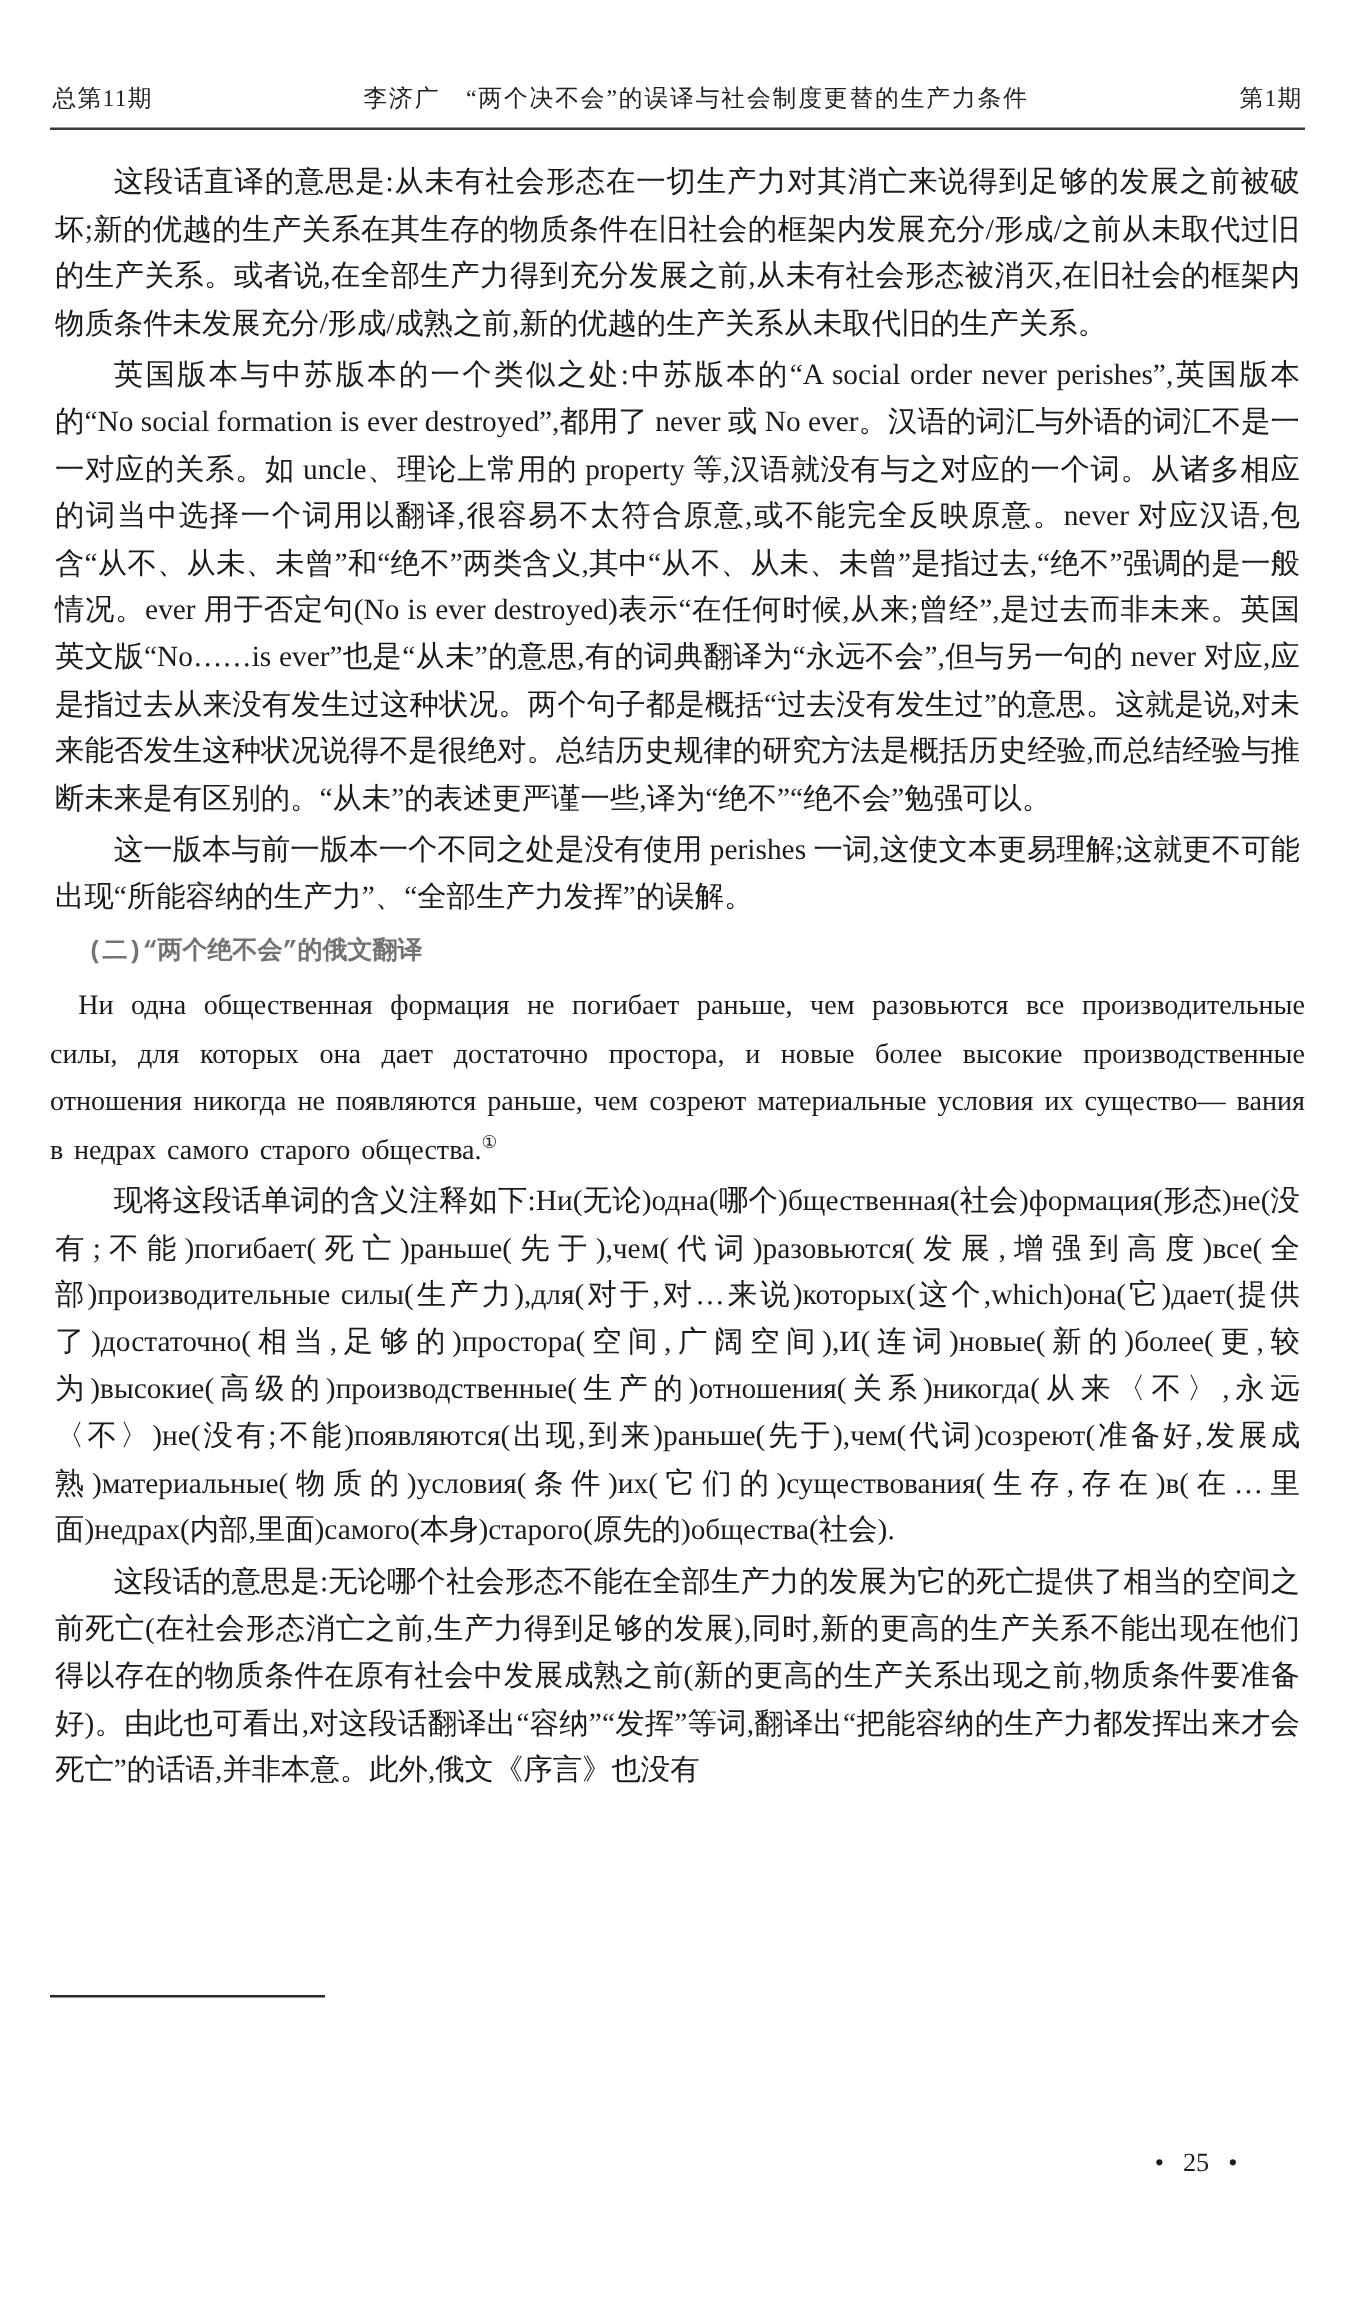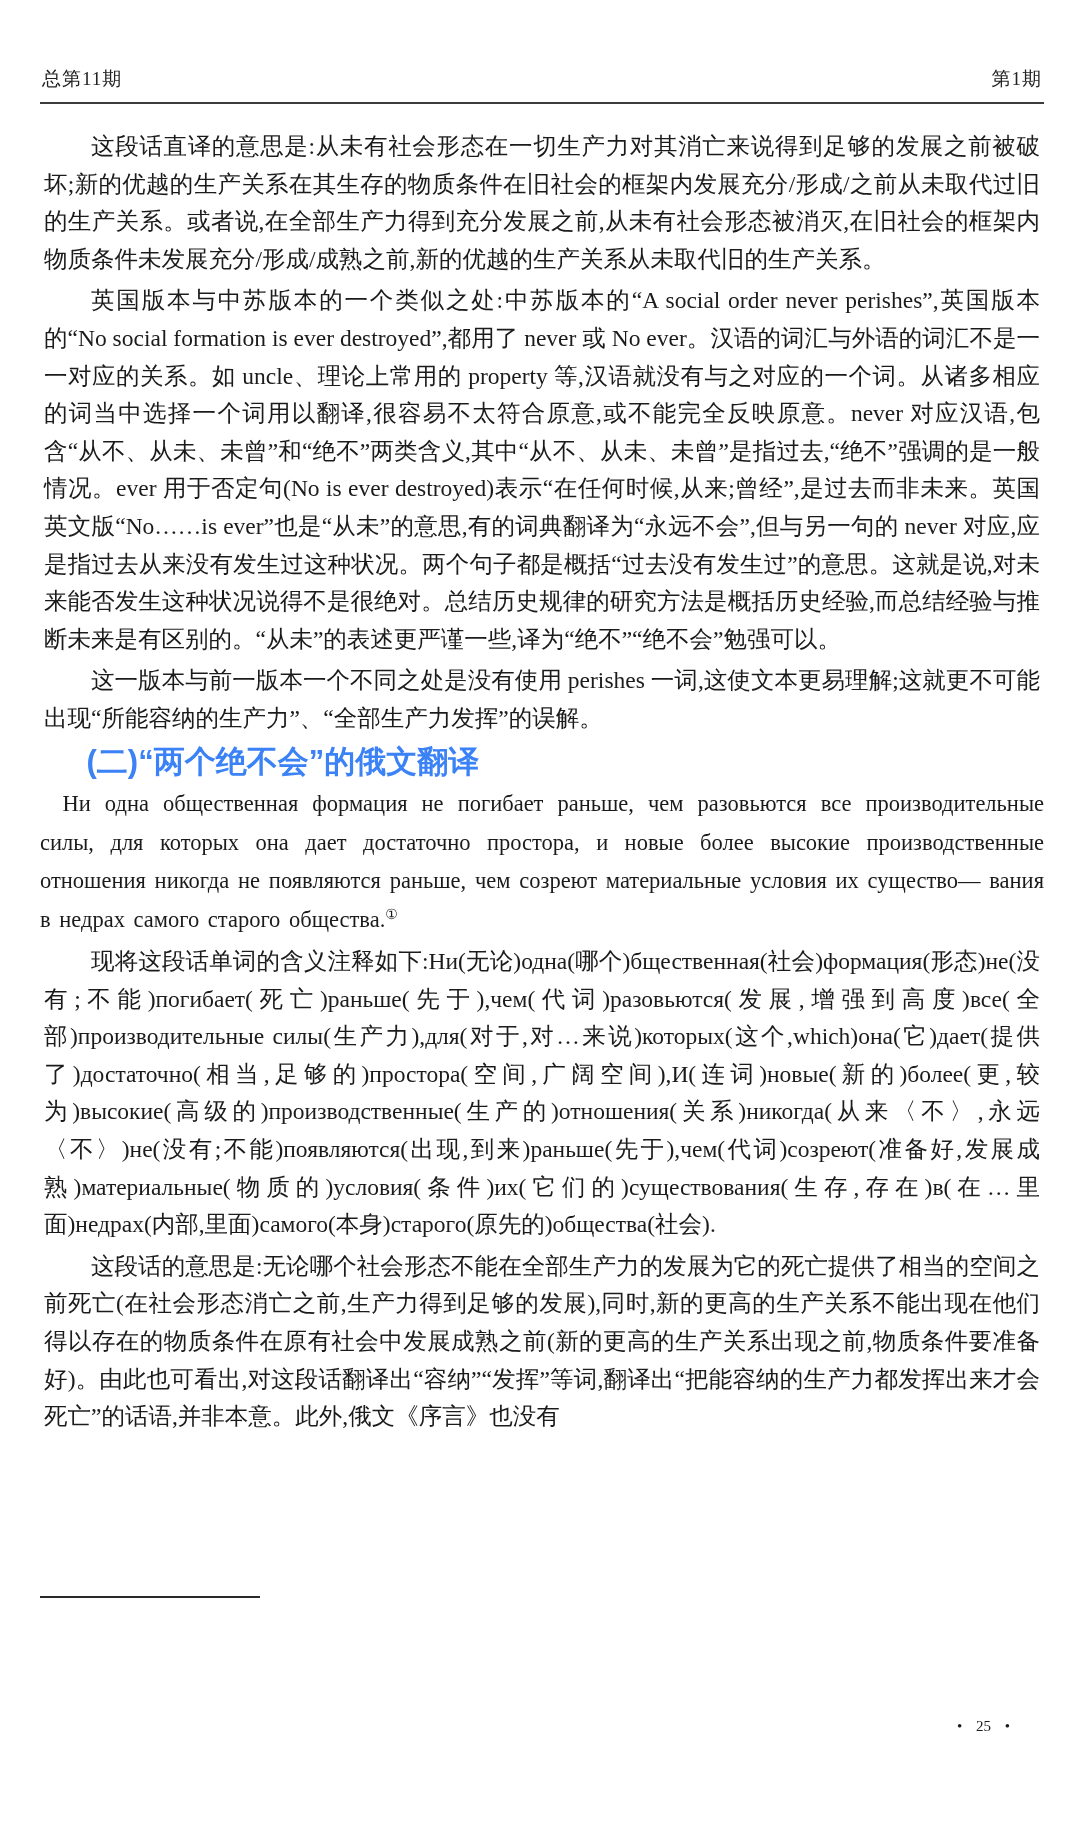--- a/index.html
+++ b/index.html
@@ -24,49 +24,50 @@
     position:absolute; top:102px; left:40px; right:36px;
     border-top:2px solid #3c3c3c;
   }
   .article {
     position:absolute; top:124px; left:40px; width:1004px;
     font-size:23.5px; line-height:37.6px;
     text-align:justify; text-justify:inter-ideograph;
   }
   .para { margin:4px; text-indent:2em; }
   .section-heading {
-    font-family:Liberation Sans, sans-serif;
-    font-weight:bold; font-size:31px; color:#3b82f6;
+    font-family:Liberation Mono, monospace;
+    font-weight:bold; font-size:20px; color:#737373;
     margin:5px 0 5px 0; text-indent:1.5em; line-height:37.6px;
   }
   .quote {
     margin:0; text-indent:1em;
     font-size:22.5px; line-height:38.5px;
     word-spacing:3px;
   }
   .quote sup { font-size:14px; line-height:0; }
   .footnote-area { position:absolute; left:40px; top:1596px; width:1004px; }
   .fn-rule { width:220px; border-top:2px solid #2a2a2a; margin:0 0 30px 0; }
   .footnote {
     margin:0; font-size:17.5px; line-height:24px;
     text-indent:2em; text-align:justify; color:#262626;
   }
   .fn-marker { margin-right:14px; }
   .page-number {
-    position:absolute; top:1718px; right:70px;
-    font-size:15px; color:#1b1b1b; word-spacing:10px;
+    position:absolute; top:1718px; right:90px;
+    font-size:21px; color:#1b1b1b; word-spacing:10px;
   }
 </style>
 </head>
 <body>
 
 <div class="page">
 
   <header class="page-header">
     <span class="hdr-left">总第11期</span>
+    <span class="hdr-title">李济广　“两个决不会”的误译与社会制度更替的生产力条件</span>
     <span class="hdr-right">第1期</span>
   </header>
 
   <div class="header-rule"></div>
 
   <main class="article">
     <p class="para">这段话直译的意思是:从未有社会形态在一切生产力对其消亡来说得到足够的发展之前被破坏;新的优越的生产关系在其生存的物质条件在旧社会的框架内发展充分/形成/之前从未取代过旧的生产关系。或者说,在全部生产力得到充分发展之前,从未有社会形态被消灭,在旧社会的框架内物质条件未发展充分/形成/成熟之前,新的优越的生产关系从未取代旧的生产关系。</p>
     <p class="para">英国版本与中苏版本的一个类似之处:中苏版本的“A social order never perishes”,英国版本的“No social formation is ever destroyed”,都用了 never 或 No ever。汉语的词汇与外语的词汇不是一一对应的关系。如 uncle、理论上常用的 property 等,汉语就没有与之对应的一个词。从诸多相应的词当中选择一个词用以翻译,很容易不太符合原意,或不能完全反映原意。never 对应汉语,包含“从不、从未、未曾”和“绝不”两类含义,其中“从不、从未、未曾”是指过去,“绝不”强调的是一般情况。ever 用于否定句(No is ever destroyed)表示“在任何时候,从来;曾经”,是过去而非未来。英国英文版“No……is ever”也是“从未”的意思,有的词典翻译为“永远不会”,但与另一句的 never 对应,应是指过去从来没有发生过这种状况。两个句子都是概括“过去没有发生过”的意思。这就是说,对未来能否发生这种状况说得不是很绝对。总结历史规律的研究方法是概括历史经验,而总结经验与推断未来是有区别的。“从未”的表述更严谨一些,译为“绝不”“绝不会”勉强可以。</p>
     <p class="para">这一版本与前一版本一个不同之处是没有使用 perishes 一词,这使文本更易理解;这就更不可能出现“所能容纳的生产力”、“全部生产力发挥”的误解。</p>
     <h2 class="section-heading">(二)“两个绝不会”的俄文翻译</h2>

